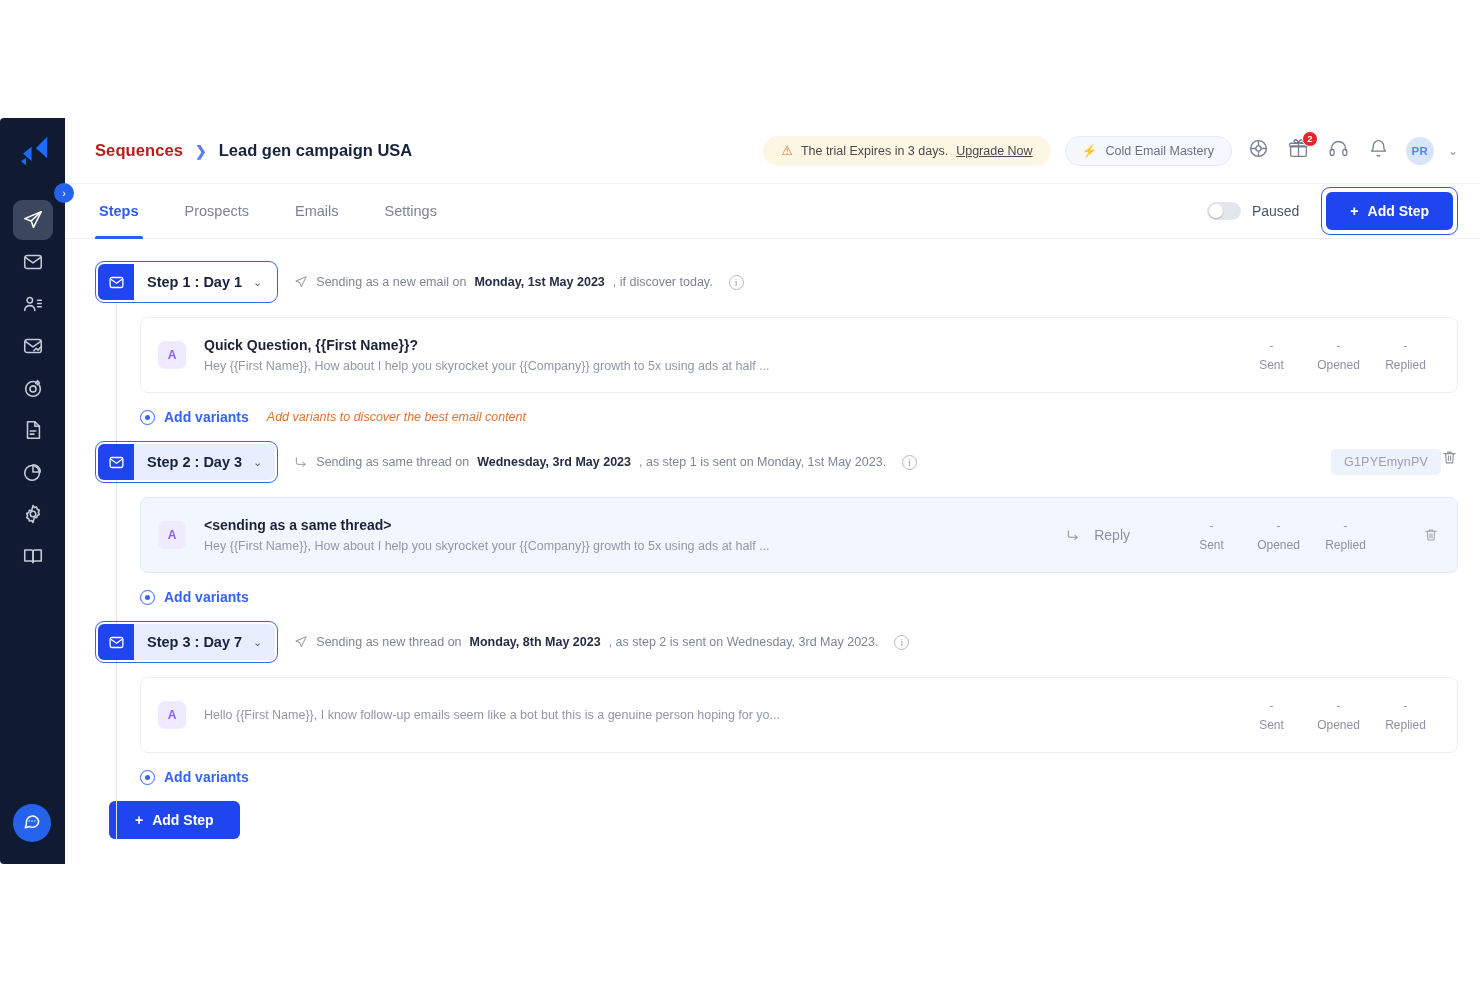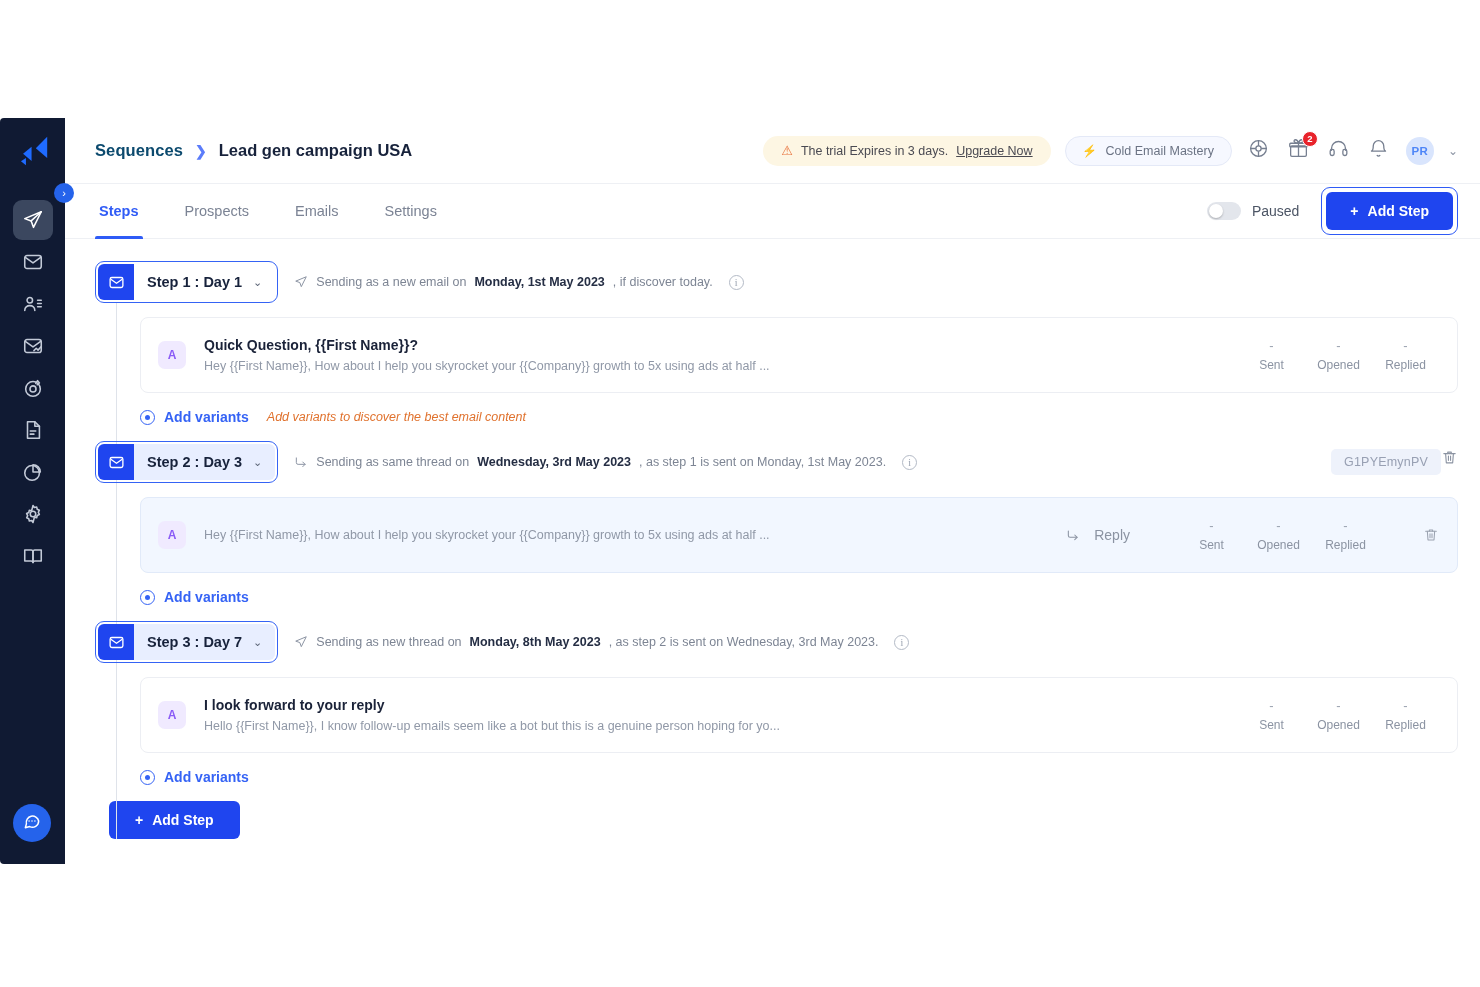--- a/index.html
+++ b/index.html
@@ -52,21 +52,21 @@
 
   
   .main { flex: 1; display: flex; flex-direction: column; min-width: 0; background:#fff;}
 
   .topbar {
     height: 66px; flex: 0 0 66px;
     display: flex; align-items: center;
     padding: 0 22px 0 30px;
     border-bottom: 1px solid #eef0f4;
   }
-  .crumb-link { color: #0c4a6e; font-size: 16.5px; font-weight: 600; letter-spacing:.1px;}
+  .crumb-link { color: #b91c1c; font-size: 16.5px; font-weight: 600; letter-spacing:.1px;}
   .crumb-sep { color: #5b7cfa; font-size: 14px; margin: 0 12px; font-weight:700;}
   .crumb-title { color: #17223b; font-size: 16.5px; font-weight: 700; }
   .top-right { margin-left: auto; display: flex; align-items: center; gap: 14px; }
 
   .trial-pill {
     display: flex; align-items: center; gap: 8px;
     background: #fdf6e3; border-radius: 20px;
     padding: 8px 18px; font-size: 12.5px; color: #4a4a52;
   }
   .trial-pill .warn { color: #e8703a; font-size: 13px; line-height:1; }
@@ -545,20 +545,21 @@
                     <path d="M10.5 10v6M13.5 10v6"></path>
                   </svg>
               </span>
             </div>
           </div>
 
           <div class="card-wrap">
             <div class="email-card selected">
               <div class="av-a">A</div>
               <div class="email-txt">
+                <div class="email-subj">&lt;sending as a same thread&gt;</div>
                 <div class="email-prev">Hey {{First Name}},   How about I help you skyrocket your {{Company}} growth to 5x using ads at half ...</div>
               </div>
               <div class="card-right">
                 <div class="reply-tag">
                   <svg viewBox="0 0 24 24" fill="none" stroke="currentColor" stroke-width="1.8" stroke-linecap="round" stroke-linejoin="round">
                       <path d="M4 5v8a3 3 0 0 0 3 3h12"></path>
                       <path d="M15 12l4 4-4 4"></path>
                     </svg>
                   <span>Reply</span>
                 </div>
@@ -620,21 +621,20 @@
                 <b>Monday, 8th May 2023</b>
                 <span>, as step 2 is sent on Wednesday, 3rd May 2023.</span>
               <span class="info-dot">i</span>
             </div>
           </div>
 
           <div class="card-wrap">
             <div class="email-card">
               <div class="av-a">A</div>
               <div class="email-txt">
-                <div class="email-subj">I look forward to your reply</div>
                 <div class="email-prev">Hello {{First Name}}, I know follow-up emails seem like a bot but this is a genuine person hoping for yo...</div>
               </div>
               <div class="card-right">
                 <div class="stat">
                   <div class="v">-</div>
                   <div class="l">Sent</div>
                 </div>
                 <div class="stat">
                   <div class="v">-</div>
                   <div class="l">Opened</div>

